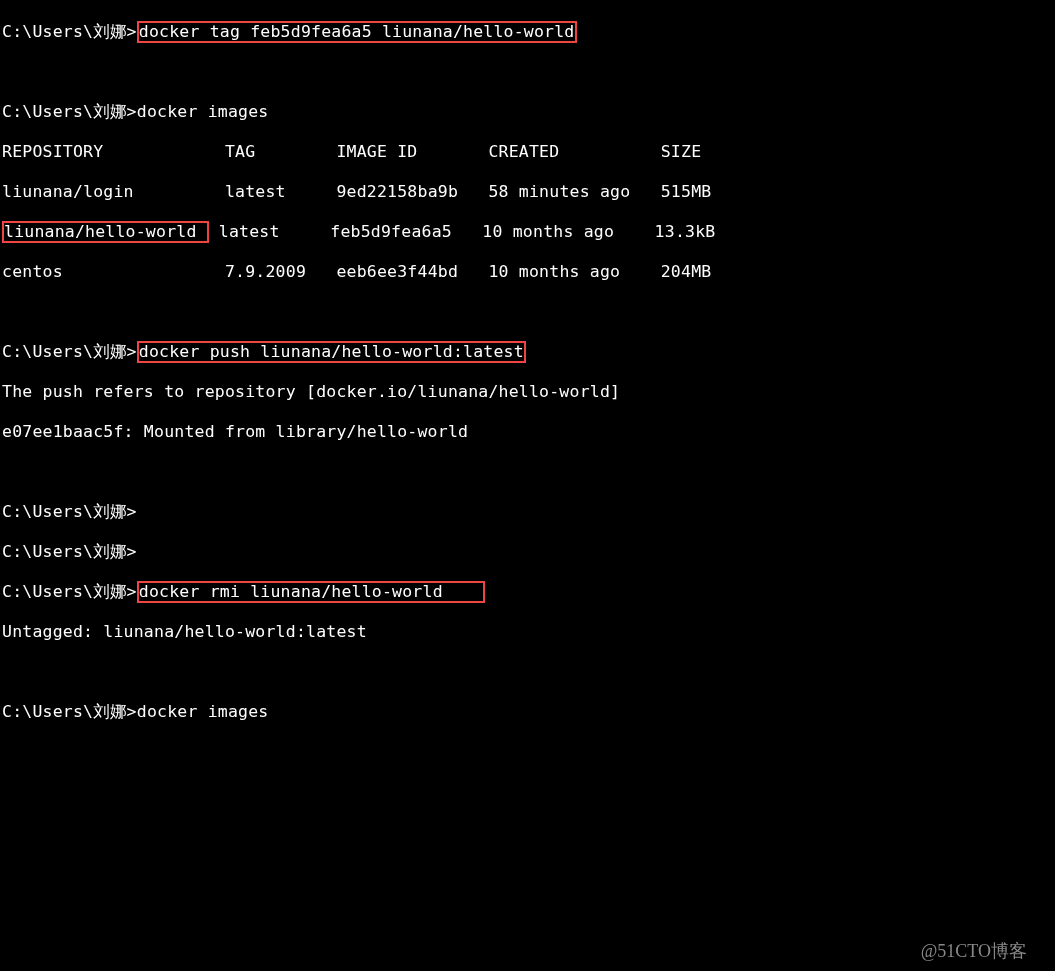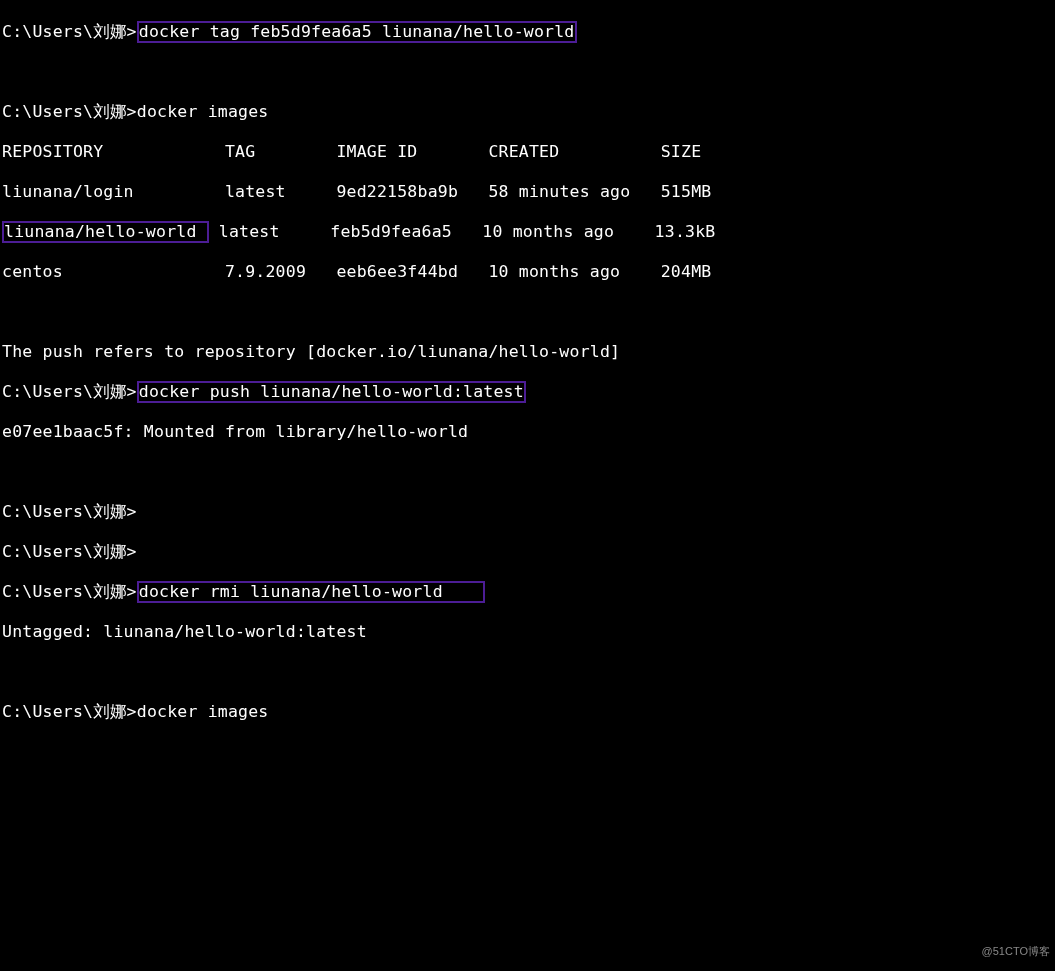--- a/index.html
+++ b/index.html
@@ -14,50 +14,50 @@
     overflow: hidden;
   }
   .term {
     padding: 2px 0 0 2px;
     white-space: pre;
     letter-spacing: 0.2px;
   }
   .line { display: block; }
   .box {
     display: inline-block;
-    border: 2px solid #4c1d95;
+    border: 2px solid #ef4444;
     box-sizing: border-box;
     height: 22px;
     line-height: 18px;
     margin: -1px 0;
     vertical-align: text-top;
   }
   .watermark {
     position: absolute;
-    right: 5px;
+    right: 28px;
     bottom: 10px;
     color: #888;
-    font-size: 11px;
-    font-family: Liberation Sans, sans-serif;
+    font-size: 18px;
+    font-family: Liberation Serif, serif;
   }
 </style>
 </head>
 <body>
 
 <div class="term">
 <span class="line"><span>C:\Users\刘娜&gt;</span><span class="box">docker tag feb5d9fea6a5 liunana/hello-world</span></span>
 <span class="line"> </span>
 <span class="line"><span>C:\Users\刘娜&gt;</span><span>docker images</span></span>
 <span class="line"><span>REPOSITORY            </span><span>TAG        </span><span>IMAGE ID       </span><span>CREATED          </span><span>SIZE</span></span>
 <span class="line"><span>liunana/login         </span><span>latest     </span><span>9ed22158ba9b   </span><span>58 minutes ago   </span><span>515MB</span></span>
 <span class="line"><span class="box">liunana/hello-world </span> <span>latest     </span><span>feb5d9fea6a5   </span><span>10 months ago    </span><span>13.3kB</span></span>
 <span class="line"><span>centos                </span><span>7.9.2009   </span><span>eeb6ee3f44bd   </span><span>10 months ago    </span><span>204MB</span></span>
 <span class="line"> </span>
+<span class="line"><span>C:\Users\刘娜&gt;</span><span class="box">docker push liunana/hello-world:latest</span></span>
 <span class="line">The push refers to repository [docker.io/liunana/hello-world]</span>
-<span class="line"><span>C:\Users\刘娜&gt;</span><span class="box">docker push liunana/hello-world:latest</span></span>
 <span class="line">e07ee1baac5f: Mounted from library/hello-world</span>
 <span class="line"> </span>
 <span class="line"><span>C:\Users\刘娜&gt;</span></span>
 <span class="line"><span>C:\Users\刘娜&gt;</span></span>
 <span class="line"><span>C:\Users\刘娜&gt;</span><span class="box"><span>docker rmi liunana/hello-world</span>    </span></span>
 <span class="line">Untagged: liunana/hello-world:latest</span>
 <span class="line"> </span>
 <span class="line"><span>C:\Users\刘娜&gt;</span><span>docker images</span></span>
 
 

